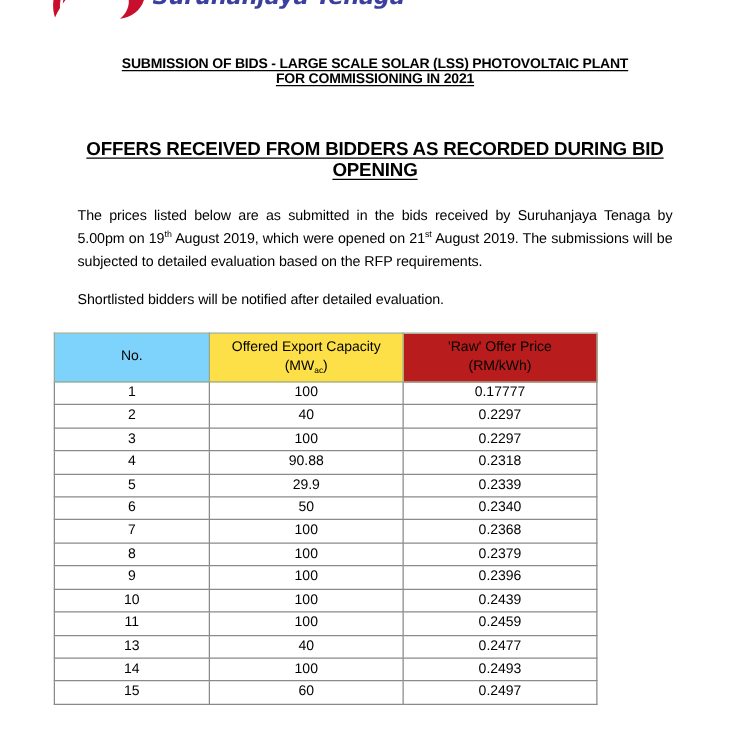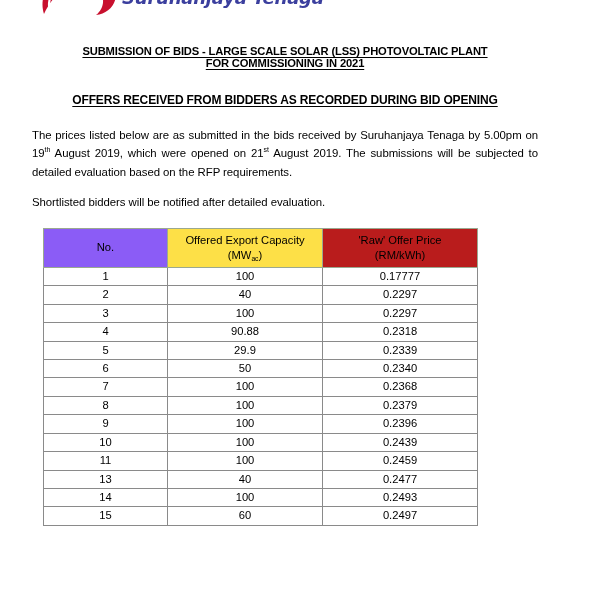--- a/index.html
+++ b/index.html
@@ -50,34 +50,34 @@
     font-family: "DejaVu Sans", sans-serif;
     font-style: italic;
     font-size: 15.5px;
     color: #3b3f9e;
     letter-spacing: -0.1px;
     white-space: nowrap;
   }
 
   
   .doc-body {
-    padding: 0 62px 0 32px;
+    padding: 0 62px 0 62px;
   }
   .heading {
     text-align: center;
     font-weight: bold;
     font-size: 11.2px;
     letter-spacing: -0.15px;
     text-decoration: underline;
     text-underline-offset: 2px;
   }
   .h-title-1 { margin-top: 15px; }
   .h-title-2 { }
   .h-title-3 { margin-top: 18px; }
-  .h-title-4 { margin-top: 24px; font-size: 12px; }
+  .h-title-4 { margin-top: 42px; font-size: 15px; }
 
   
   .para {
     margin-top: 19px;
     font-size: 11.4px;
     line-height: 1.62;
     text-align: justify;
     letter-spacing: -0.05px;
   }
   .para sup {
@@ -164,21 +164,21 @@
 
 <div class="table-wrap">
   <table class="bids">
     <colgroup>
       <col class="c-no">
         <col class="c-cap">
         <col class="c-prc">
     </colgroup>
     <thead>
       <tr>
-        <th style="background: #8b5cf6;">
+        <th style="background: #7dd3fc;">
           <span>No.</span>
         </th>
         <th style="background: #fde047;">
           <span>Offered Export Capacity</span><br>
           <span>(MW</span><sub>ac</sub><span>)</span>
         </th>
         <th style="background: #b91c1c;">
           <span>'Raw' Offer Price</span><br>
           <span>(RM/kWh)</span>
         </th>

